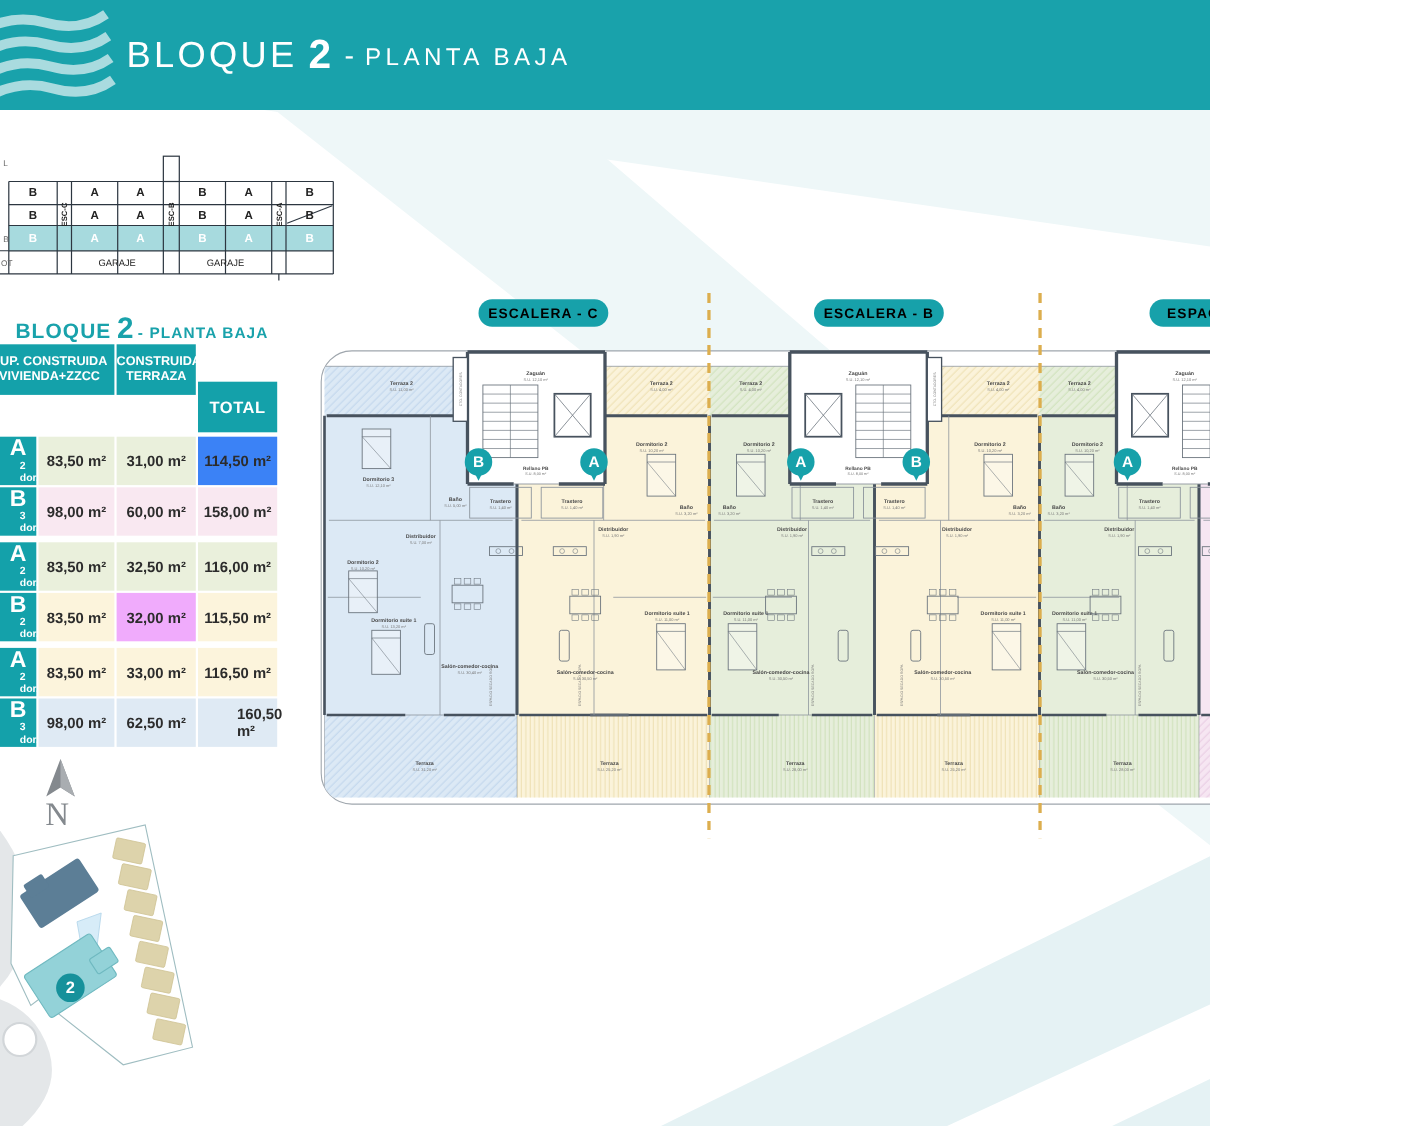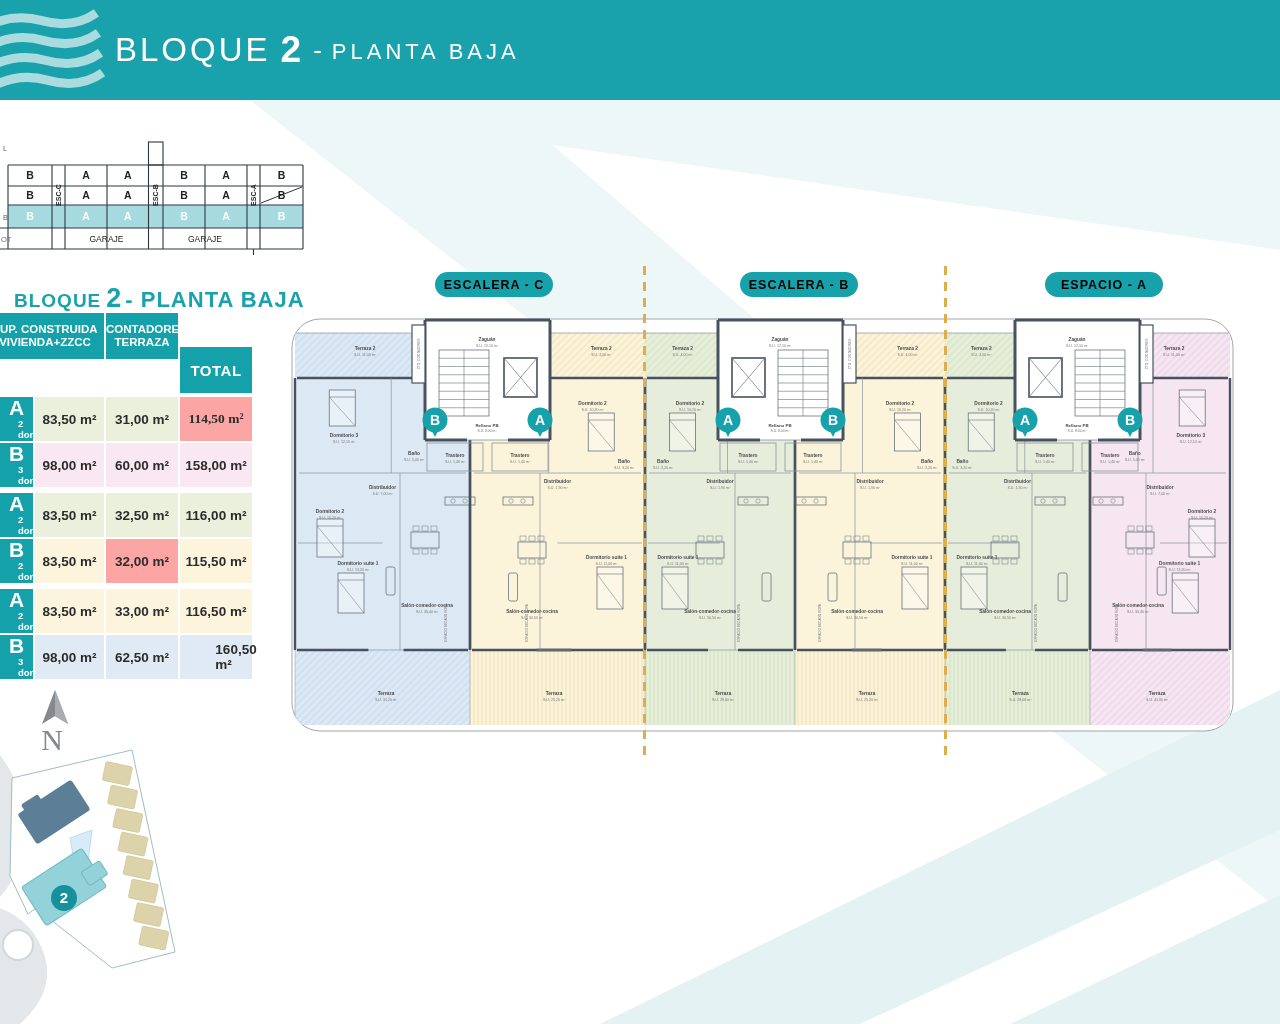--- a/index.html
+++ b/index.html
@@ -1,29 +1,29 @@
 <!DOCTYPE html>
 <html><head>
 <meta charset="utf-8">
 <style>
   html,body{margin:0;padding:0;}
-  .page{position:relative;width:1280px;height:1024px;background:#ffffff;overflow:hidden;
+  .page{position:relative;width:1100px;height:1024px;background:#ffffff;overflow:hidden;
         font-family:"Liberation Sans","DejaVu Sans",sans-serif;}
   
   .header{position:absolute;left:0;top:0;width:1280px;height:100px;background:#19a2ab;}
   .header-title{position:absolute;left:115px;top:0;height:100px;display:flex;align-items:center;color:#fff;white-space:nowrap;}
   .ht-block{font-size:33px;font-weight:400;letter-spacing:3px;}
   .ht-num{font-size:37px;font-weight:700;margin-left:10px;}
   .ht-dash{font-size:26px;margin:0 10px 0 12px;font-weight:300;}
   .ht-floor{font-size:22px;font-weight:300;letter-spacing:4px;margin-top:4px;}
   
   .legend-title{position:absolute;left:14px;top:283px;color:#19a2ab;white-space:nowrap;display:flex;align-items:baseline;}
   .lt-pre{font-size:19px;font-weight:700;letter-spacing:1px;}
   .lt-num{font-size:27px;font-weight:800;margin:0 4px 0 5px;}
-  .lt-post{font-size:22px;font-weight:700;letter-spacing:1px;}
+  .lt-post{font-size:14px;font-weight:700;letter-spacing:1px;}
   
   .stable{position:absolute;left:0px;top:313px;width:250px;}
   .stable .hdr-row{display:grid;grid-template-columns:104px 72px 72px;grid-gap:2px;margin-bottom:4px;}
   .stable .hcell{background:#14a1aa;color:#fff;font-weight:700;text-align:center;height:46px;
                  display:flex;flex-direction:column;justify-content:center;font-size:11.5px;line-height:13px;overflow:visible;}
   .stable .hcell.clip div{margin-left:-14px;white-space:nowrap;}
   .stable .hcell.total{font-size:15px;letter-spacing:.5px;margin-top:34px;}
   .row{display:grid;grid-template-columns:33px 69px 72px 72px;grid-gap:2px;margin-bottom:2px;}
   .row.pair-gap{margin-bottom:6px;}
   .letter-cell{background:#14a1aa;color:#fff;text-align:center;display:flex;flex-direction:column;justify-content:center;height:44px;}
@@ -128,34 +128,34 @@
     <span class="lt-post">- PLANTA BAJA</span>
   </div>
 
   <div class="stable">
     <div class="hdr-row">
       <div class="hcell clip">
         <div>SUP. CONSTRUIDA</div>
           <div>VIVIENDA+ZZCC</div>
       </div>
       <div class="hcell">
-        <div>CONTADORES</div>
+        <div>CONSTRUIDA</div>
           <div>TERRAZA</div>
       </div>
       <div class="hcell total">TOTAL</div>
     </div>
     <div id="table-rows">
         <div class="row">
           <div class="letter-cell">
             <div class="lt">A</div>
             <div class="dr">2 dor.</div>
           </div>
           <div class="val-cell" style="background: rgb(234, 240, 220);">83,50 m²</div>
           <div class="val-cell" style="background: rgb(234, 240, 220);">31,00 m²</div>
-          <div class="val-cell" style="background: #fca5a5; font-family: Liberation Serif, serif;">114,50 m²</div>
+          <div class="val-cell" style="background: #3b82f6;">114,50 m²</div>
         </div>
         <div class="row pair-gap">
           <div class="letter-cell">
             <div class="lt">B</div>
             <div class="dr">3 dor.</div>
           </div>
           <div class="val-cell" style="background: rgb(249, 232, 241);">98,00 m²</div>
           <div class="val-cell" style="background: rgb(249, 232, 241);">60,00 m²</div>
           <div class="val-cell" style="background: rgb(249, 232, 241);">158,00 m²</div>
         </div>
@@ -167,21 +167,21 @@
           <div class="val-cell" style="background: rgb(234, 240, 220);">83,50 m²</div>
           <div class="val-cell" style="background: rgb(234, 240, 220);">32,50 m²</div>
           <div class="val-cell" style="background: rgb(234, 240, 220);">116,00 m²</div>
         </div>
         <div class="row pair-gap">
           <div class="letter-cell">
             <div class="lt">B</div>
             <div class="dr">2 dor.</div>
           </div>
           <div class="val-cell" style="background: rgb(252, 244, 220);">83,50 m²</div>
-          <div class="val-cell" style="background: #fca5a5;">32,00 m²</div>
+          <div class="val-cell" style="background: #f0abfc;">32,00 m²</div>
           <div class="val-cell" style="background: rgb(252, 244, 220);">115,50 m²</div>
         </div>
         <div class="row">
           <div class="letter-cell">
             <div class="lt">A</div>
             <div class="dr">2 dor.</div>
           </div>
           <div class="val-cell" style="background: rgb(252, 244, 220);">83,50 m²</div>
           <div class="val-cell" style="background: rgb(252, 244, 220);">33,00 m²</div>
           <div class="val-cell" style="background: rgb(252, 244, 220);">116,50 m²</div>

